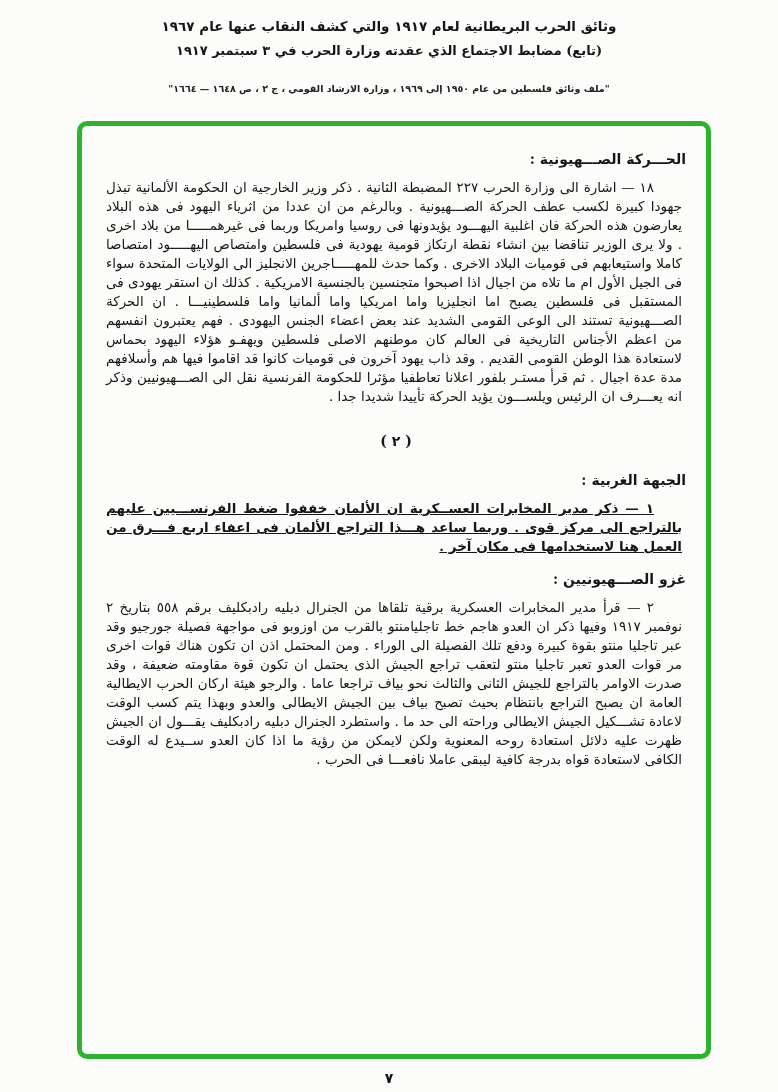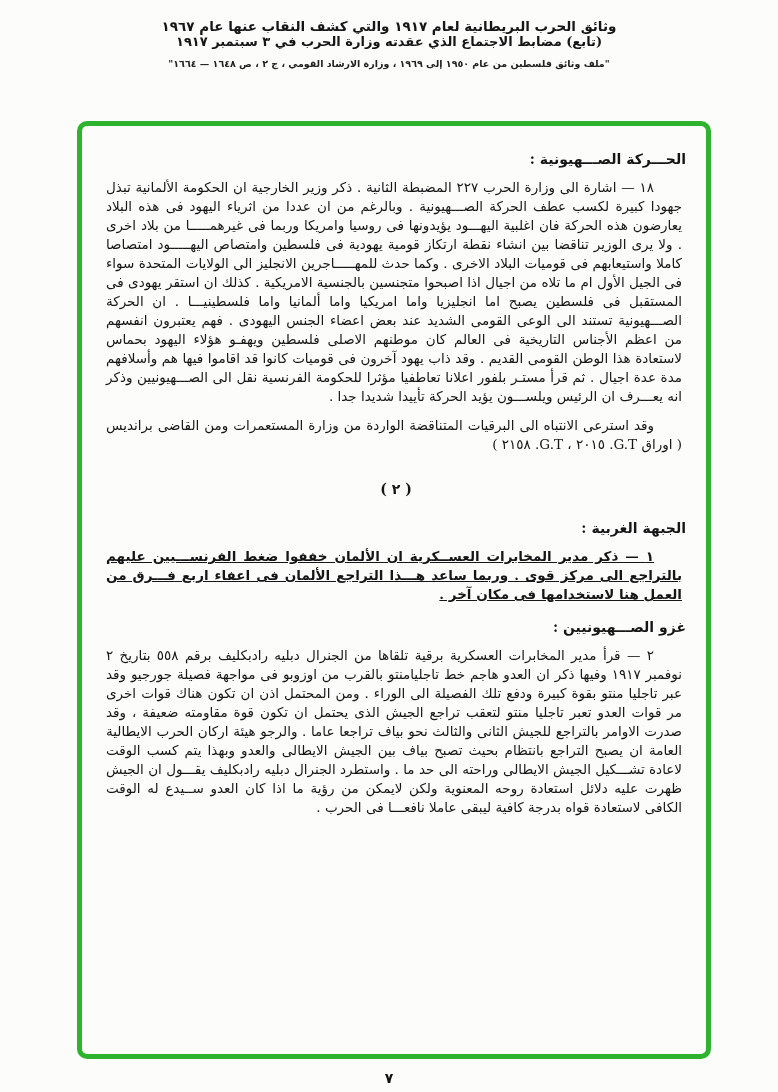--- a/index.html
+++ b/index.html
@@ -25,26 +25,27 @@
     position: absolute;
     top: 18px;
     left: 0;
     right: 0;
     text-align: center;
     direction: rtl;
   }
   .doc-header .line1 {
     font-size: 13.5px;
     font-weight: bold;
+    margin-bottom: 9px;
     letter-spacing: 0.2px;
   }
   .doc-header .line2 {
     font-size: 13px;
     font-weight: bold;
-    margin-bottom: 9px;
+    margin-bottom: 25px;
   }
   .doc-header .line3 {
     font-size: 9.5px;
     font-weight: bold;
     color: #222;
   }
   .green-box {
     position: absolute;
     left: 77px;
     top: 121px;
@@ -112,21 +113,20 @@
     <div class="line3">"ملف وثائق فلسطين من عام ١٩٥٠ إلى ١٩٦٩ ، وزارة الارشاد القومي ، ج ٢ ، ص ١٦٤٨ — ١٦٦٤"</div>
   </div>
 
   <div class="green-box">
     <div class="content">
 
       <h2 class="first">الحـــركة الصـــهيونية :</h2>
 
       <p>١٨ — اشارة الى وزارة الحرب ٢٢٧ المضبطة الثانية . ذكر وزير الخارجية ان الحكومة الألمانية تبذل جهودا كبيرة لكسب عطف الحركة الصـــهيونية . وبالرغم من ان عددا من اثرياء اليهود فى هذه البلاد يعارضون هذه الحركة فان اغلبية اليهـــود يؤيدونها فى روسيا وامريكا وربما فى غيرهمـــــا من بلاد اخرى . ولا يرى الوزير تناقضا بين انشاء نقطة ارتكاز قومية يهودية فى فلسطين وامتصاص اليهـــــود امتصاصا كاملا واستيعابهم فى قوميات البلاد الاخرى . وكما حدث للمهـــــاجرين الانجليز الى الولايات المتحدة سواء فى الجيل الأول ام ما تلاه من اجيال اذا اصبحوا متجنسين بالجنسية الامريكية . كذلك ان استقر يهودى فى المستقبل فى فلسطين يصبح اما انجليزيا واما امريكيا واما ألمانيا واما فلسطينيـــا . ان الحركة الصـــهيونية تستند الى الوعى القومى الشديد عند بعض اعضاء الجنس اليهودى . فهم يعتبرون انفسهم من اعظم الأجناس التاريخية فى العالم كان موطنهم الاصلى فلسطين ويهفـو هؤلاء اليهود بحماس لاستعادة هذا الوطن القومى القديم . وقد ذاب يهود آخرون فى قوميات كانوا قد اقاموا فيها هم وأسلافهم مدة عدة اجيال . ثم قرأ مستـر بلفور اعلانا تعاطفيا مؤثرا للحكومة الفرنسية نقل الى الصـــهيونيين وذكر انه يعـــرف ان الرئيس ويلســـون يؤيد الحركة تأييدا شديدا جدا .</p>
 
-      <p>وقد استرعى الانتباه الى البرقيات المتناقضة الواردة من وزارة المستعمرات ومن القاضى برانديس ( اوراق G.T. ٢٠١٥ ، G.T. ٢١٥٨ )</p>
 
       <div class="divider">( ٢ )</div>
 
       <h2>الجبهة الغربية :</h2>
 
       <p class="heavy">١ — ذكر مدير المخابرات العســكرية ان الألمان خففوا ضغط الفرنســـيين عليهم بالتراجع الى مركز قوى . وربما ساعد هـــذا التراجع الألمان فى اعفاء اربع فـــرق من العمل هنا لاستخدامها فى مكان آخر .</p>
 
       <h2>غزو الصـــهيونيين :</h2>
 
       <p>٢ — قرأ مدير المخابرات العسكرية برقية تلقاها من الجنرال دبليه رادبكليف برقم ٥٥٨ بتاريخ ٢ نوفمبر ١٩١٧ وفيها ذكر ان العدو هاجم خط تاجليامنتو بالقرب من اوزوبو فى مواجهة فصيلة جورجيو وقد عبر تاجليا منتو بقوة كبيرة ودفع تلك الفصيلة الى الوراء . ومن المحتمل اذن ان تكون هناك قوات اخرى مر قوات العدو تعبر تاجليا منتو لتعقب تراجع الجيش الذى يحتمل ان تكون قوة مقاومته ضعيفة ، وقد صدرت الاوامر بالتراجع للجيش الثانى والثالث نحو بياف تراجعا عاما . والرجو هيئة اركان الحرب الايطالية العامة ان يصبح التراجع بانتظام بحيث تصبح بياف بين الجيش الايطالى والعدو وبهذا يتم كسب الوقت لاعادة تشـــكيل الجيش الايطالى وراحته الى حد ما . واستطرد الجنرال دبليه رادبكليف يقـــول ان الجيش ظهرت عليه دلائل استعادة روحه المعنوية ولكن لايمكن من رؤية ما اذا كان العدو ســيدع له الوقت الكافى لاستعادة قواه بدرجة كافية ليبقى عاملا نافعـــا فى الحرب .</p>

